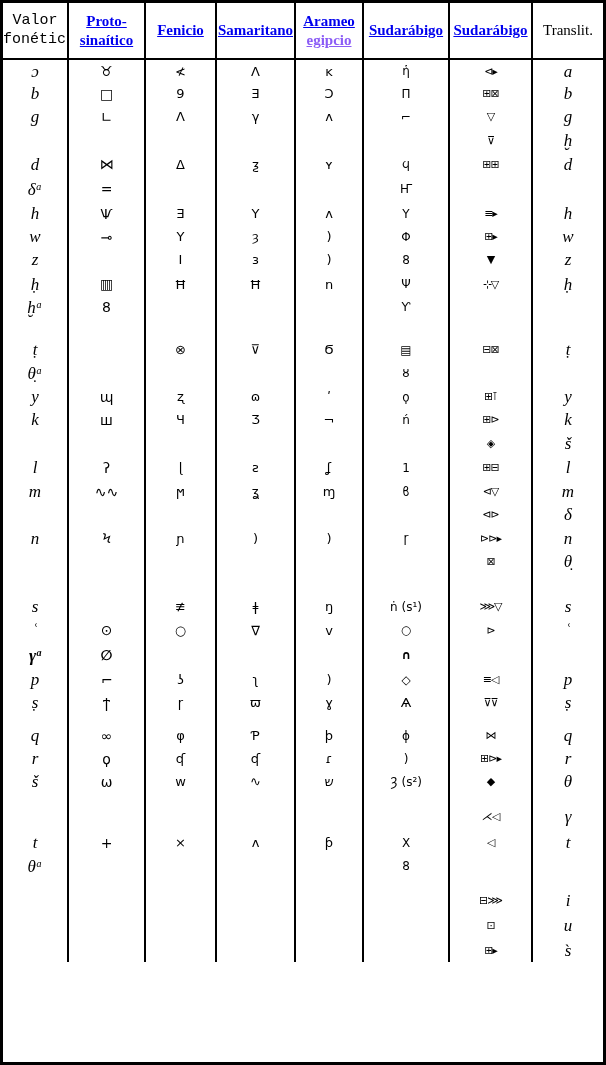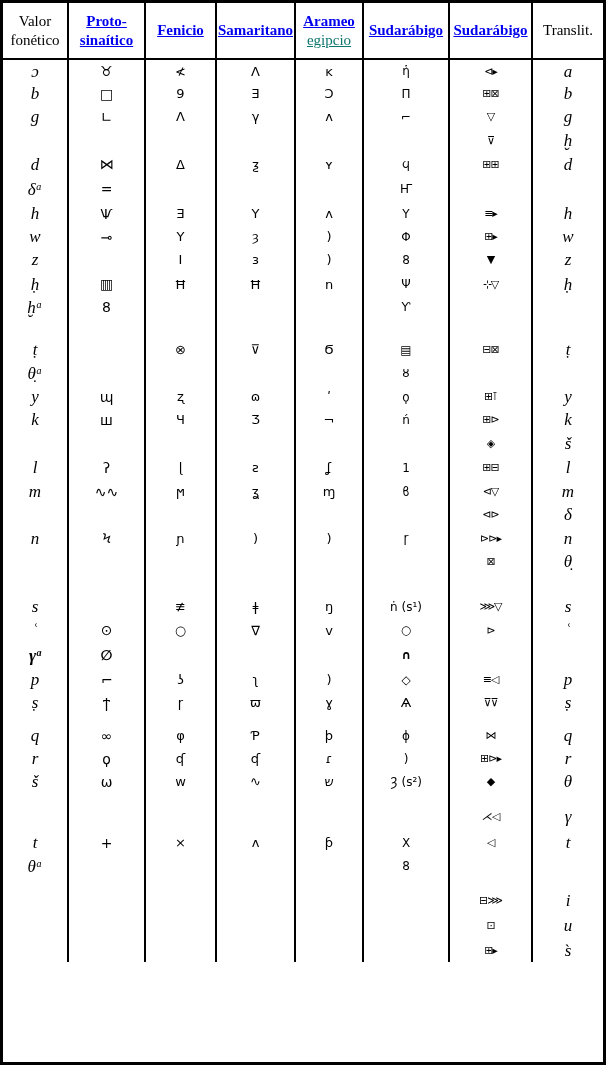--- a/index.html
+++ b/index.html
@@ -19,29 +19,29 @@
   }
   table{border-collapse:collapse;table-layout:fixed;width:600px;}
   col.c0{width:65px} col.c1{width:77px} col.c2{width:71px} col.c3{width:79px}
   col.c4{width:68px} col.c5{width:86px} col.c6{width:83px} col.c7{width:71px}
   th,td{
     border-left:2px solid #000;border-right:2px solid #000;
     border-top:0;border-bottom:0;
     padding:0;text-align:center;vertical-align:middle;
     overflow:hidden;
   }
-  th:first-child,td:first-child{border-left:0;}
+  th:first-child,td:first-child{border-left:0;font-family:Liberation Mono, monospace;}
   th:last-child,td:last-child{border-right:0;}
   thead th{
     height:55px;border-bottom:2px solid #000;
     font-size:15px;line-height:1.25;
   }
   .hdr-line{display:block;}
   .hdr-link{color:#0000EE;text-decoration:underline;font-weight:bold;cursor:pointer;}
-  .hdr-black-u{color:#0f766e;text-decoration:underline;font-weight:normal;}
+  .hdr-black-u{color:#8b5cf6;text-decoration:underline;font-weight:bold;}
   .hdr-plain{color:#000;font-weight:normal;}
   tbody td{line-height:1;}
   
   td.c0,td.c7{font-family:"Liberation Serif", serif;font-style:italic;font-size:17px;}
   td.c1,td.c2,td.c3,td.c4,td.c5{font-family:"DejaVu Sans", sans-serif;font-size:13px;}
   td.c1{font-size:14px;}
   td.c6{font-family:"DejaVu Sans", sans-serif;font-size:11px;letter-spacing:-1px;}
   td.c5{font-size:12px;}
 </style>
 </head>

